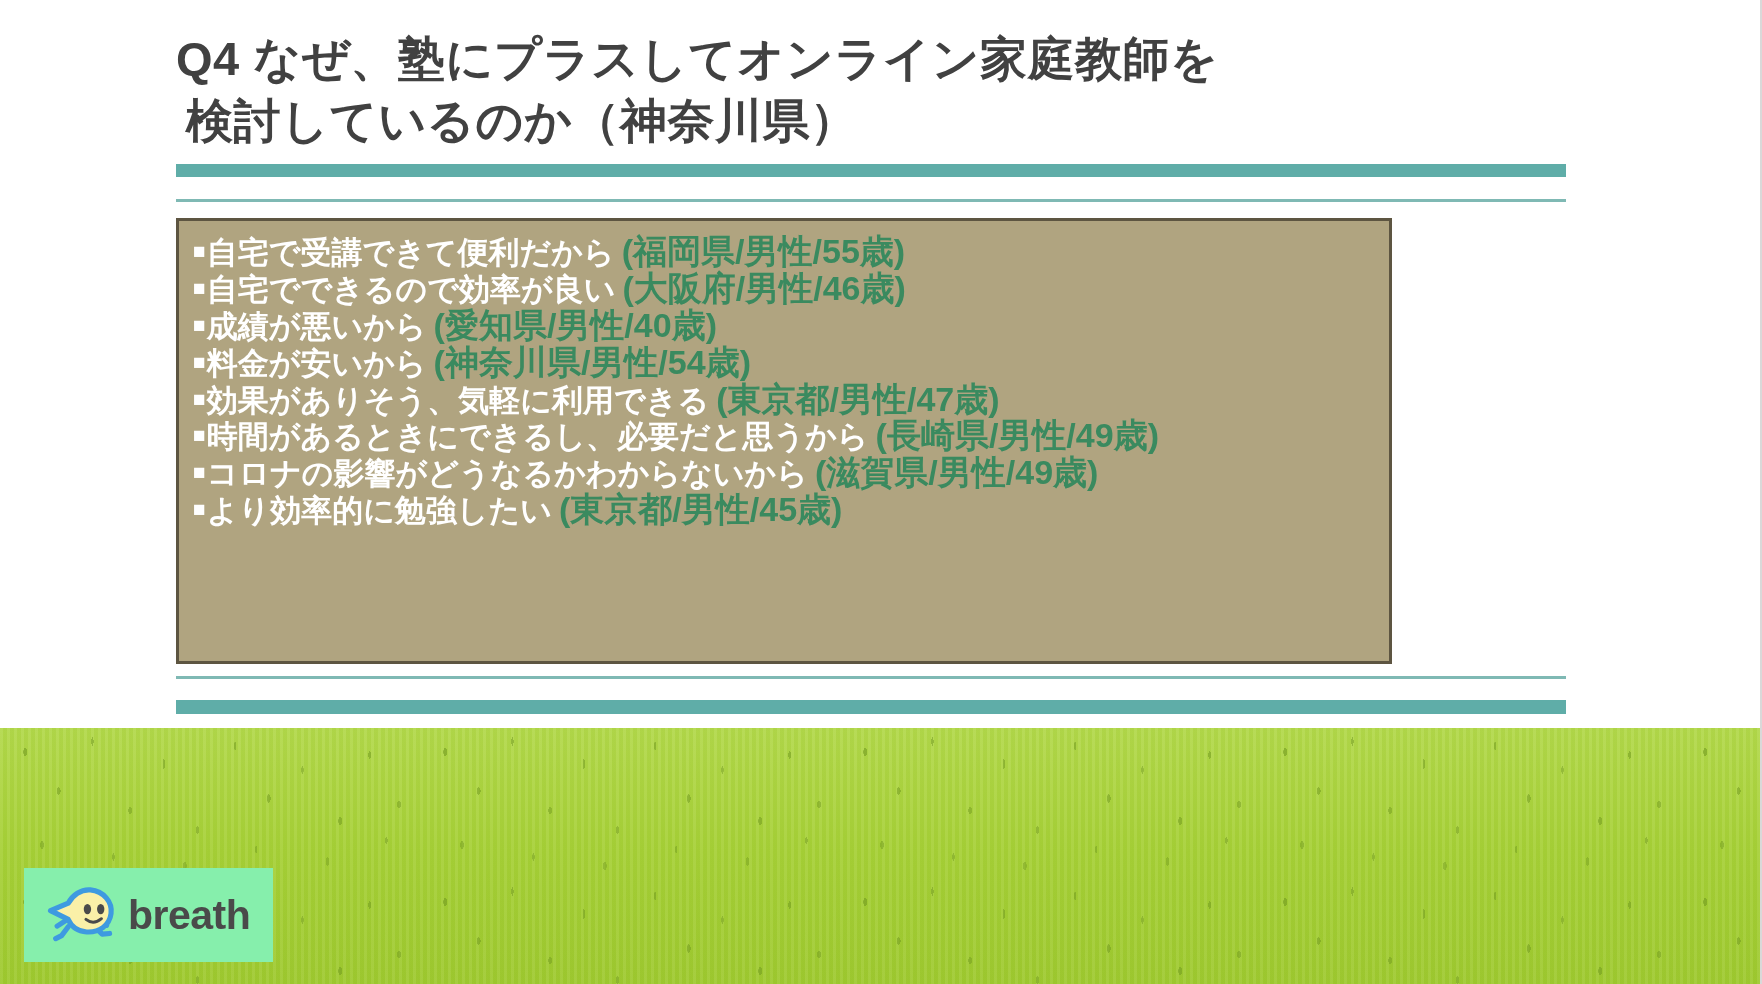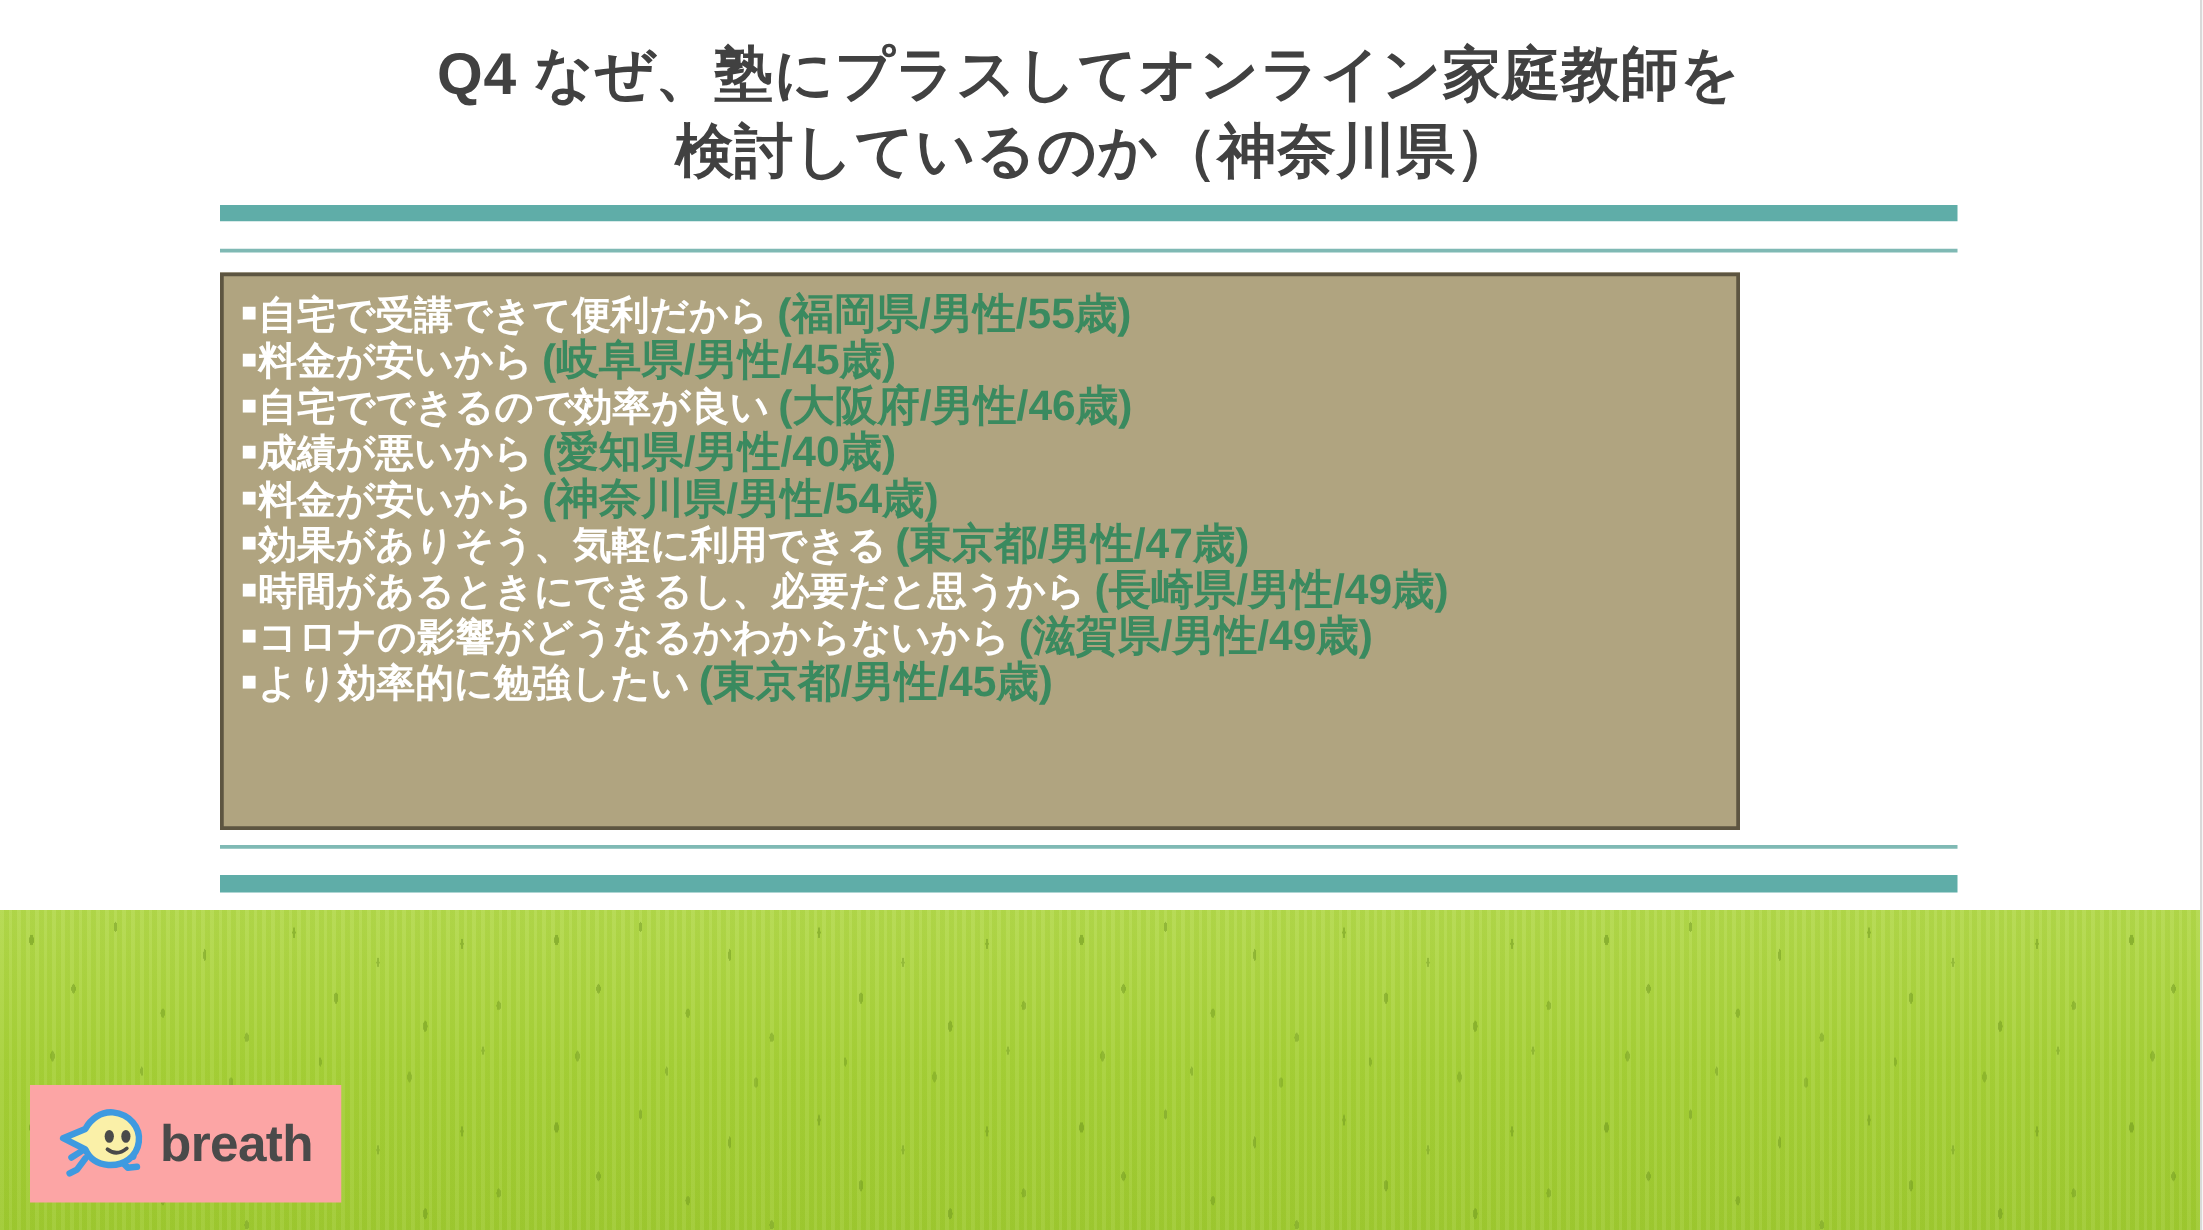--- a/index.html
+++ b/index.html
@@ -19,21 +19,21 @@
     border-right: 2px solid #d9d9d9;
     box-sizing: border-box;
   }
 
   
   #title-block {
     position: absolute;
     left: 176px;
     top: 28px;
     width: 1390px;
-    text-align: center;
+    text-align: left;
   }
   .title-line {
     display: block;
     font-size: 47px;
     font-weight: bold;
     color: #414141;
     line-height: 1.32;
     letter-spacing: 0.5px;
     white-space: nowrap;
   }
@@ -129,21 +129,21 @@
     background-repeat: repeat;
   }
 
   
   #logo-card {
     position: absolute;
     left: 24px;
     top: 868px;
     width: 249px;
     height: 94px;
-    background: #fca5a5;
+    background: #86efac;
     display: flex;
     align-items: center;
     padding-left: 22px;
     box-sizing: border-box;
   }
   #logo-mark { flex: 0 0 auto; width: 74px; height: 62px; }
   #logo-word {
     font-size: 41px;
     font-weight: bold;
     color: #4a4a4a;
@@ -161,23 +161,20 @@
     <span class="title-line">Q4 なぜ、塾にプラスしてオンライン家庭教師を</span>
     <span class="title-line second">検討しているのか（神奈川県）</span>
   </div>
 
   <div class="rule" id="rule-top-thick"></div>
   <div class="rule" id="rule-top-thin"></div>
 
   <div id="answer-box">
     <div class="answer-item">
       <span class="bullet">■</span><span class="answer-text">自宅で受講できて便利だから</span><span class="answer-meta">(福岡県/男性/55歳)</span>
-    </div>
-    <div class="answer-item">
-      <span class="bullet">■</span><span class="answer-text">料金が安いから</span><span class="answer-meta">(岐阜県/男性/45歳)</span>
     </div>
     <div class="answer-item">
       <span class="bullet">■</span><span class="answer-text">自宅でできるので効率が良い</span><span class="answer-meta">(大阪府/男性/46歳)</span>
     </div>
     <div class="answer-item">
       <span class="bullet">■</span><span class="answer-text">成績が悪いから</span><span class="answer-meta">(愛知県/男性/40歳)</span>
     </div>
     <div class="answer-item">
       <span class="bullet">■</span><span class="answer-text">料金が安いから</span><span class="answer-meta">(神奈川県/男性/54歳)</span>
     </div>

